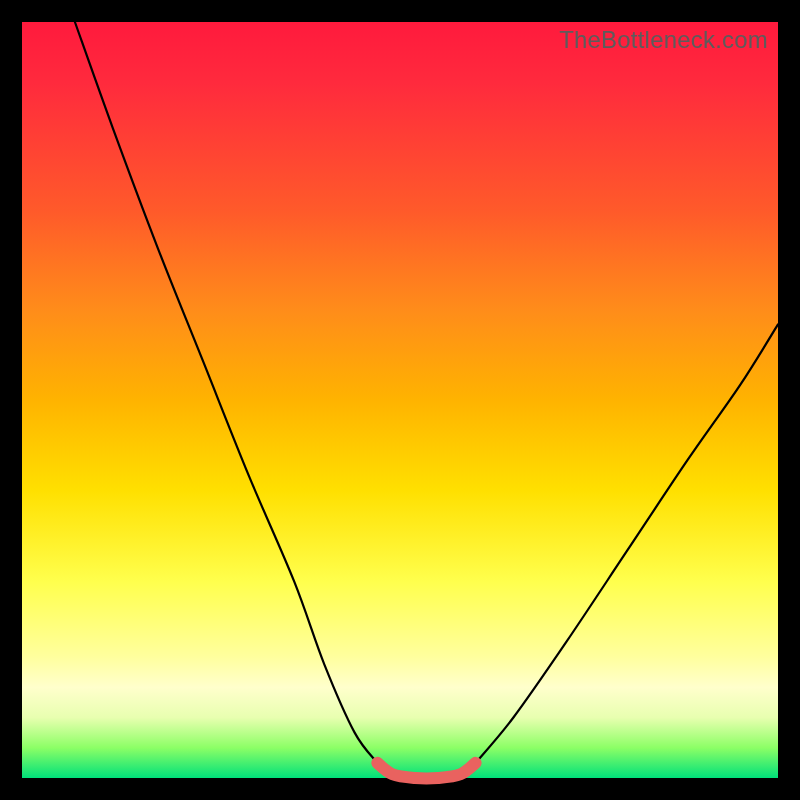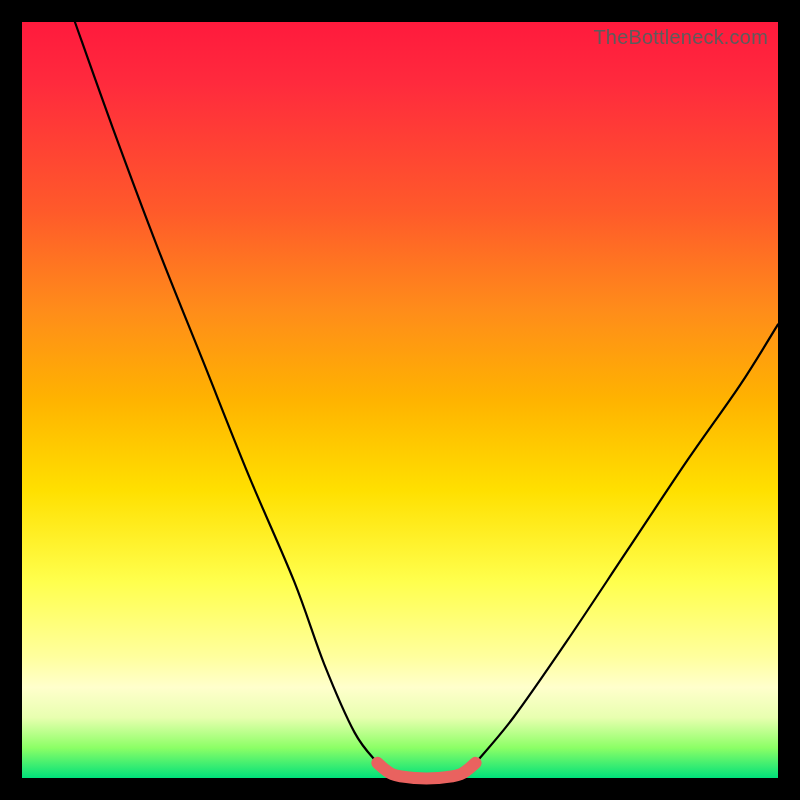--- a/index.html
+++ b/index.html
@@ -36,21 +36,21 @@
       #e8ffb0 92%,
       #8cff66 96%,
       #00e07a 100%
     );
   }
   .watermark {
     position: absolute;
     top: 4px;
     right: 10px;
     color: #5c5c5c;
-    font-size: 20px;
+    font-size: 24px;
     font-weight: 500;
     letter-spacing: 0.2px;
     user-select: none;
   }
   svg.overlay {
     position: absolute;
     left: 0;
     top: 0;
     width: 756px;
     height: 756px;

